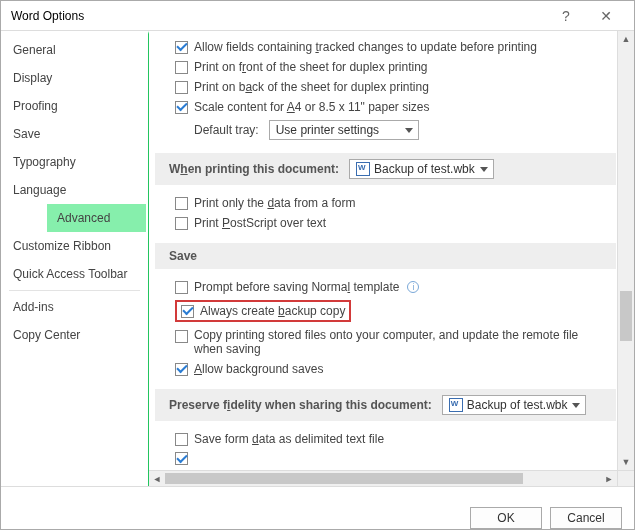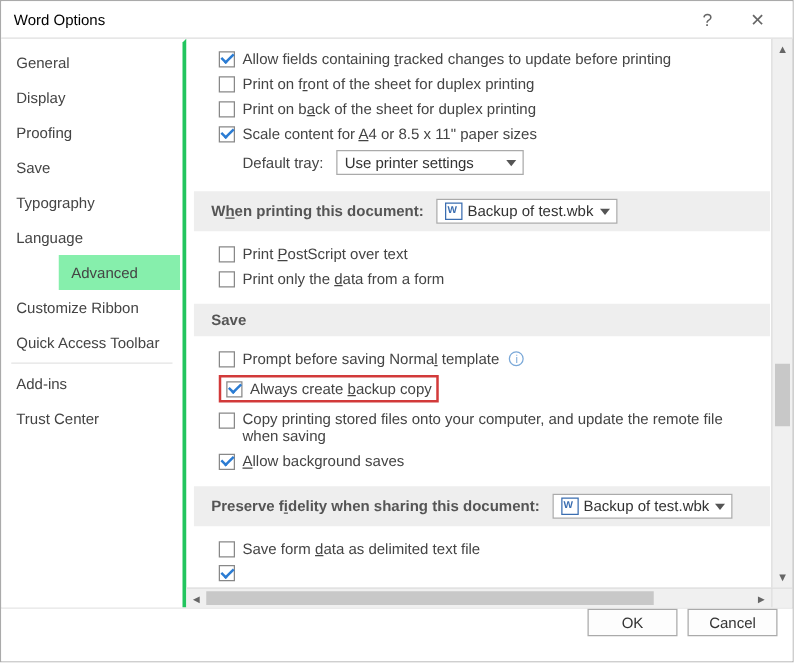--- a/index.html
+++ b/index.html
@@ -37,21 +37,21 @@
     cursor: pointer;
   }
   .body {
     flex: 1;
     display: flex;
     overflow: hidden;
     border-bottom: 1px solid #ddd;
   }
   .sidebar {
     width: 148px;
-    border-right: 3px solid #22c55e;
+    border-right: 1px solid #22c55e;
     border-top: 3px solid #fff;
     padding: 2px;
     background: #fff;
   }
   .sidebar .nav-item {
     padding: 7px 10px;
     color: #444;
     cursor: pointer;
     font-size: 12px;
   }
@@ -213,21 +213,21 @@
     cursor:pointer;
   }
   .hscroll .corner {
     position:absolute; right:-17px; bottom:0;
     width:17px; height:16px; background:#f0f0f0;
     border-left:1px solid #ddd; border-top:1px solid #ddd;
   }
   .footer {
     height: 42px;
     display: flex;
-    align-items: flex-start;
+    align-items: flex-end;
     justify-content: flex-end;
     gap: 8px;
     padding: 0 12px;
     background:#fff;
   }
   .footer button {
     min-width: 72px;
     height: 22px;
     border: 1px solid #aaa;
     background: #fdfdfd;
@@ -255,21 +255,21 @@
       <div class="nav-item">Display</div>
       <div class="nav-item">Proofing</div>
       <div class="nav-item">Save</div>
       <div class="nav-item">Typography</div>
       <div class="nav-item">Language</div>
       <div class="nav-item selected">Advanced</div>
       <div class="nav-item">Customize Ribbon</div>
       <div class="nav-item">Quick Access Toolbar</div>
       <hr>
       <div class="nav-item">Add-ins</div>
-      <div class="nav-item">Trust Center</div>
+      <div class="nav-item">Copy Center</div>
     </div>
 
     <div class="content-wrap">
       <div class="content">
         <div class="scroll-area">
 
           <div class="row" style="margin-top:6px;">
             <span class="cb checked"></span>
             <label>Allow fields containing <span class="u">t</span>racked changes to update before printing</label>
           </div>
@@ -296,25 +296,25 @@
           <div class="section-header">
             <span class="shlabel">W<span class="u">h</span>en printing this document:</span>
             <span class="dropdown doc">
               <span class="doc-icon"></span>
               <span>Backup of test.wbk</span>
             </span>
           </div>
 
           <div class="row">
             <span class="cb"></span>
+            <label>Print only the <span class="u">d</span>ata from a form</label>
+          </div>
+          <div class="row">
+            <span class="cb"></span>
             <label>Print <span class="u">P</span>ostScript over text</label>
-          </div>
-          <div class="row">
-            <span class="cb"></span>
-            <label>Print only the <span class="u">d</span>ata from a form</label>
           </div>
 
           <div class="section-header">
             <span class="shlabel">Save</span>
           </div>
 
           <div class="row">
             <span class="cb"></span>
             <label>Prompt before saving Norma<span class="u">l</span> template</label>
             <span class="info-icon">i</span>

